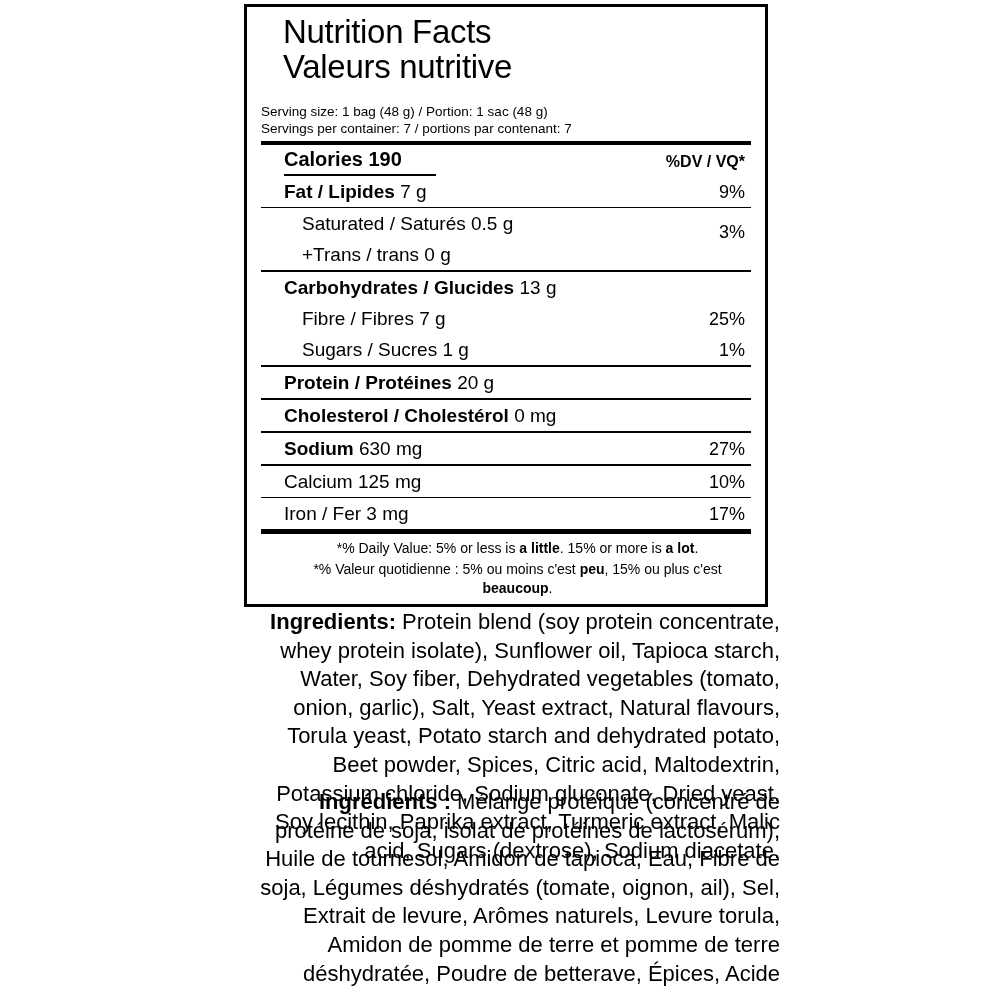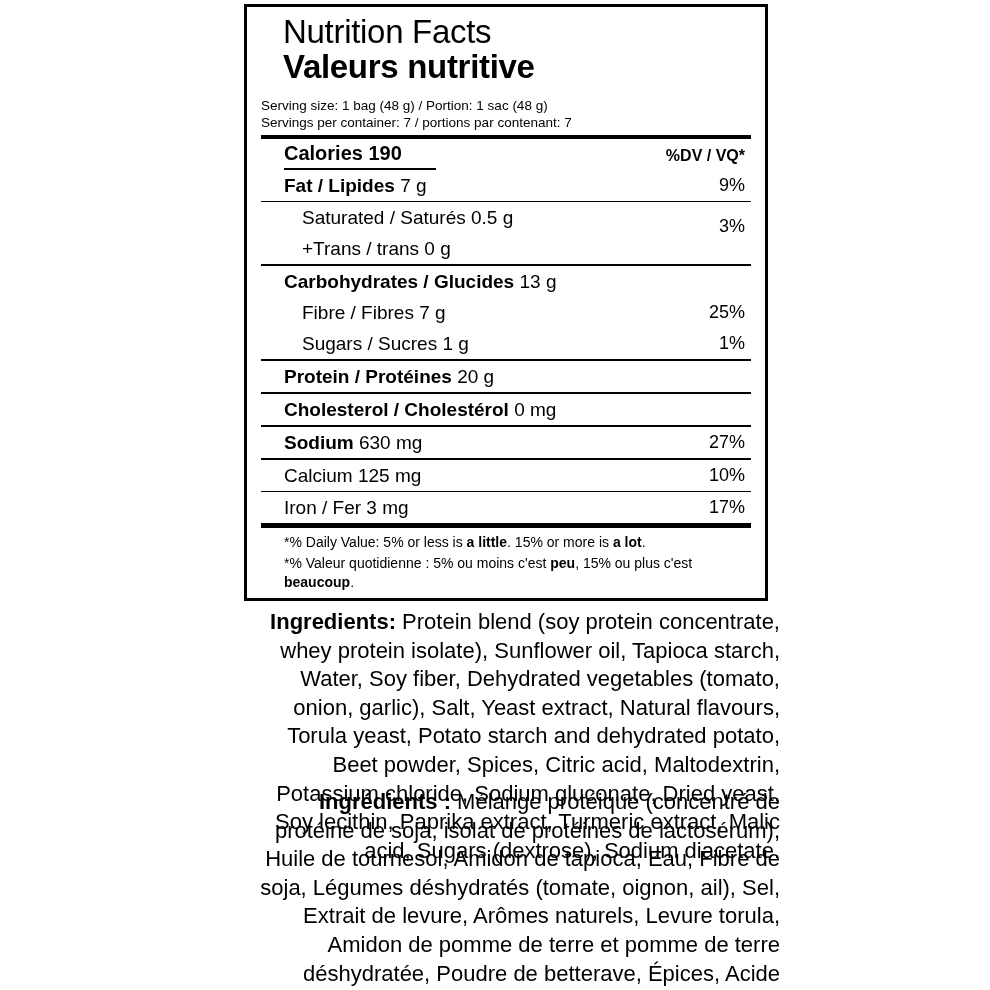--- a/index.html
+++ b/index.html
@@ -35,38 +35,38 @@
   }
   .nf-title {
     font-size: 33px;
     font-weight: normal;
     line-height: 1.06;
     letter-spacing: -0.3px;
     margin: 2px 0 0 22px;
   }
   .nf-title2 {
     font-size: 33px;
-    font-weight: bold;
+    font-weight: normal;
     line-height: 1.06;
     letter-spacing: -0.3px;
-    margin: 0 0 12px 22px;
+    margin: 0 0 18px 22px;
   }
   .nf-serving {
     font-size: 13.5px;
     line-height: 1.28;
   }
 
   .rule-thick { border-top: 4px solid #000; margin: 4px 0 0 0; }
   .rule-med   { border-top: 2.5px solid #000; }
   .rule-thin  { border-top: 1.5px solid #000; }
   .rule-bottom-thick { border-top: 5px solid #000; }
 
   .row {
     display: flex;
-    align-items: flex-start;
+    align-items: flex-end;
     justify-content: space-between;
     padding: 5px 0 4px 0;
     font-size: 19px;
   }
   .row .lbl { white-space: nowrap; }
   .row .dv  { font-size: 18px; white-space: nowrap; padding-right: 6px; }
   .b { font-weight: bold; }
   .indent1 { padding-left: 23px; }
   .indent2 { padding-left: 41px; }
   .indent3 { padding-left: 41px; }
@@ -94,20 +94,21 @@
     position: absolute;
     right: 6px;
     top: 14px;
     font-size: 18px;
   }
 
   .footnote {
     font-size: 14px;
     line-height: 1.35;
     padding: 5px 0 2px 23px;
+    text-align: center;
   }
   .footnote .b { font-weight: bold; }
 
   
   .ing-block {
     position: absolute;
     left: 240px;
     width: 540px;
     font-size: 22px;
     line-height: 1.30;

